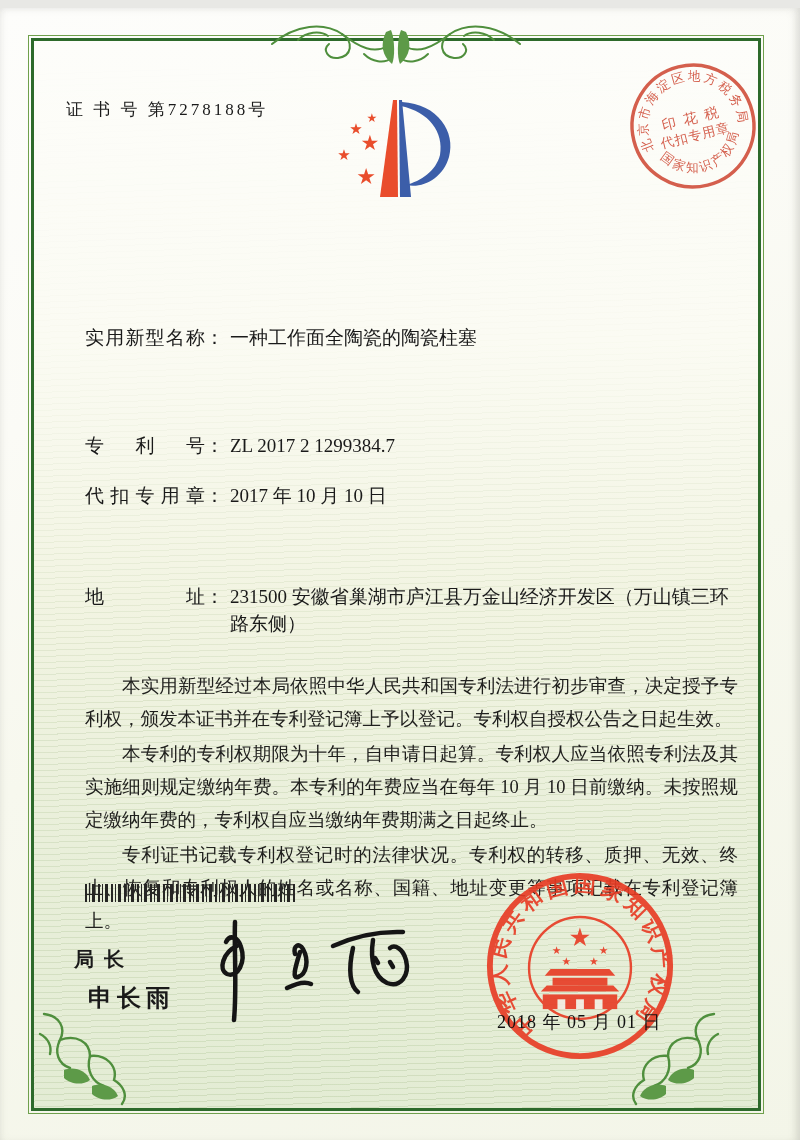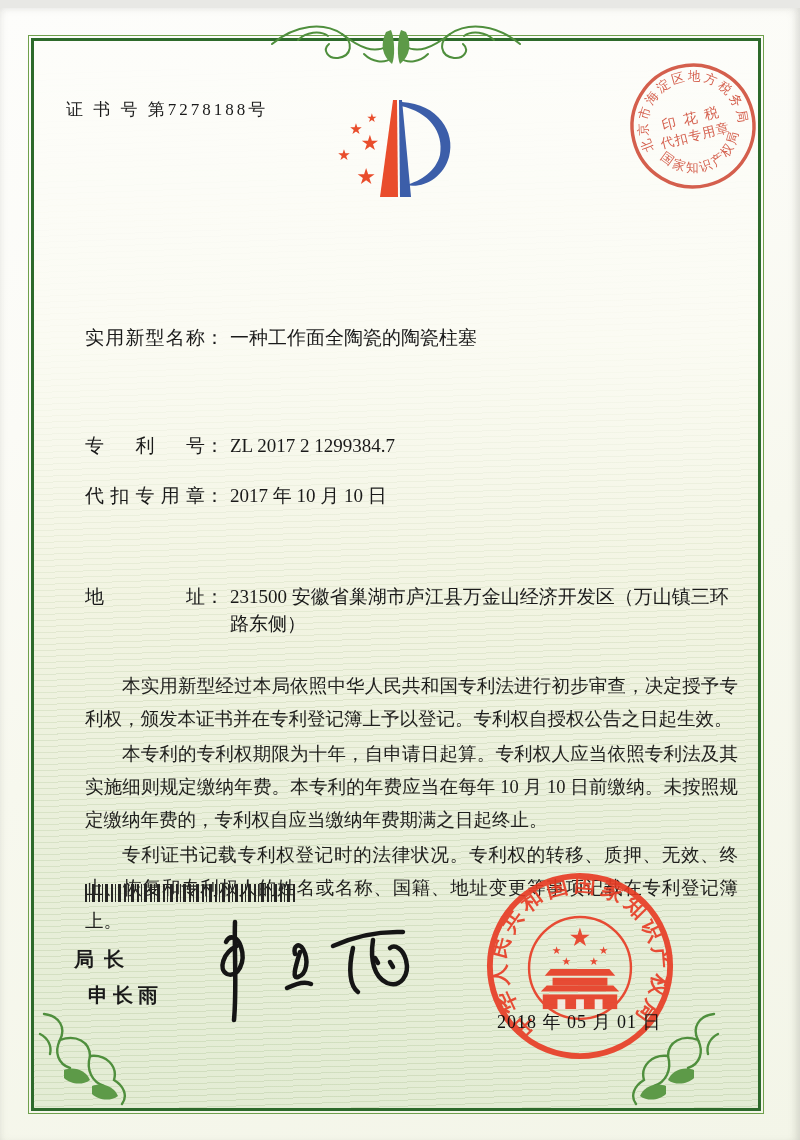--- a/index.html
+++ b/index.html
@@ -31,21 +31,21 @@
   .lbl{display:inline-block;width:120px;text-align:justify;text-align-last:justify;vertical-align:top;}
   .colon{vertical-align:top;}
   .val{display:inline-block;margin-left:6px;max-width:505px;vertical-align:top;}
   .grant-right{position:absolute;left:368px;top:0;white-space:nowrap;}
   .grant-right .lbl2{letter-spacing:4px;}
   .paras{left:85px;top:662px;width:653px;font-size:18.5px;line-height:33px;text-align:justify;color:#20201e;}
   .paras p{margin:0 0 2px 0;text-indent:2em;}
   .barcode{left:85px;top:876px;width:212px;height:18px;
     background:repeating-linear-gradient(90deg,#262624 0 2px,transparent 2px 4px,#262624 4px 5px,transparent 5px 7px,#262624 7px 10px,transparent 10px 13px);}
   .sig-title{left:74px;top:938px;font-size:20px;letter-spacing:10px;font-weight:600;font-family:"Liberation Sans","DejaVu Sans",sans-serif;}
-  .sig-name{left:88px;top:974px;font-size:20px;letter-spacing:5px;font-weight:600;font-family:"Liberation Sans","DejaVu Sans",sans-serif;}
+  .sig-name{left:88px;top:974px;font-size:24px;letter-spacing:5px;font-weight:600;font-family:"Liberation Sans","DejaVu Sans",sans-serif;}
   .seal-date{left:497px;top:1002px;font-size:18px;letter-spacing:1px;z-index:5;color:#111;}
   .footer{left:31px;top:1060px;width:730px;text-align:center;font-size:16px;letter-spacing:2px;color:#333;}
   .stamp-top{left:627px;top:52px;transform:rotate(-14deg);}
   .seal-bottom{left:484px;top:862px;z-index:4;}
   svg text{font-family:"Liberation Serif","DejaVu Serif",serif;}
 </style>
 </head>
 <body>
 
 <div class="page">

